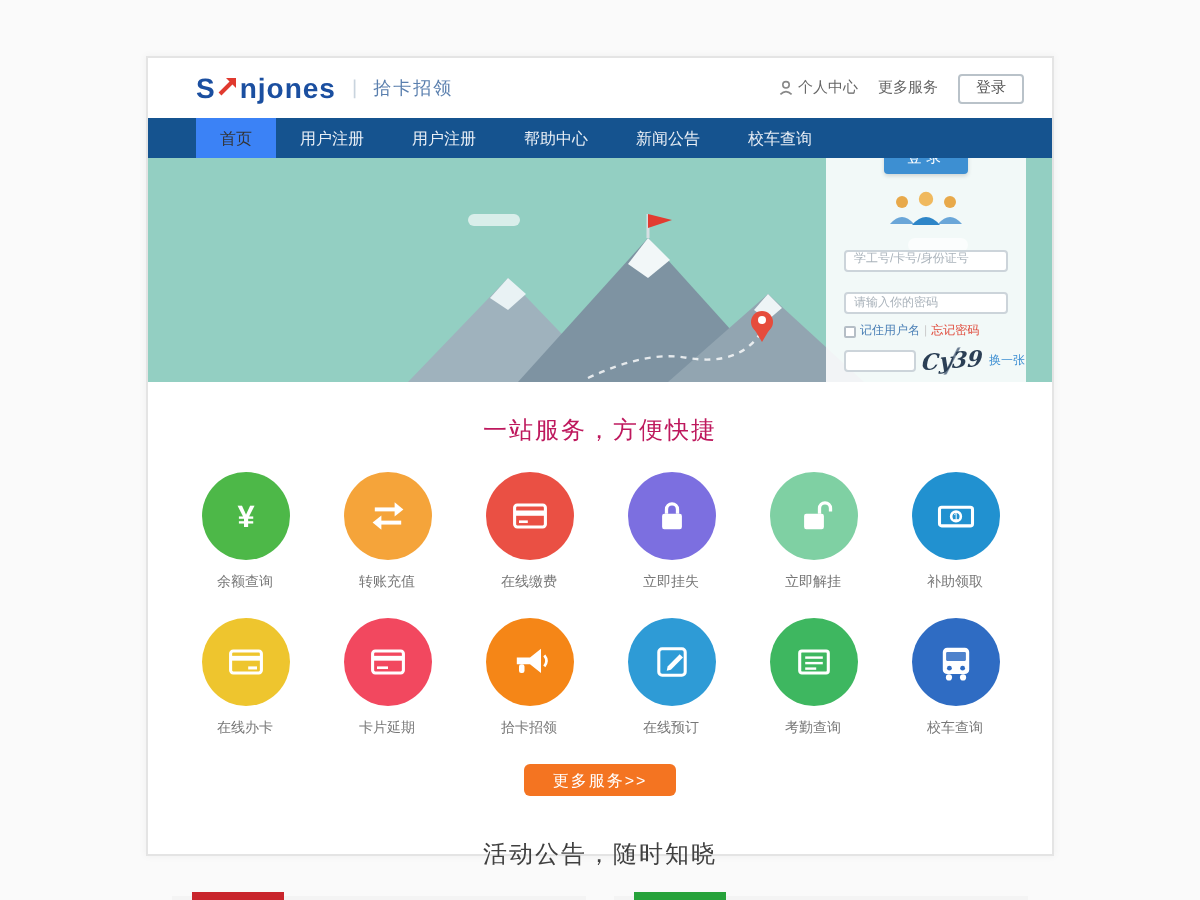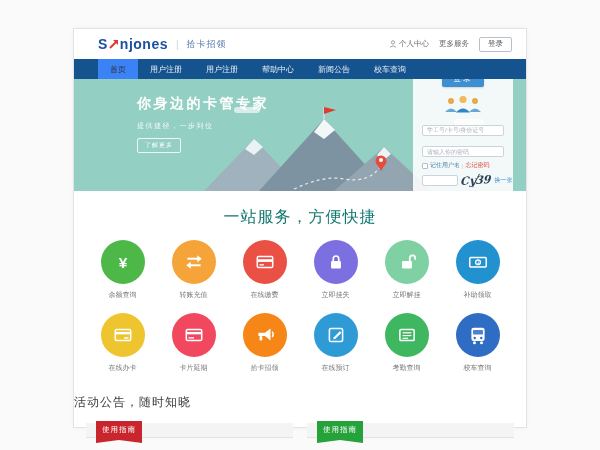--- a/index.html
+++ b/index.html
@@ -53,30 +53,30 @@
   .login-sep { color:#ccc; }
   .login-forgot { color:#e04a3a; cursor:pointer; }
   .captcha-row { display:flex; align-items:center; gap:3px; margin-bottom:6px; }
   .captcha-input { width:36px; height:11px; border:1px solid #ccd4da; border-radius:2px; background:#fff; }
   .captcha-img { font-family:"DejaVu Serif","Liberation Serif",serif; font-style:italic; font-weight:bold;
     font-size:11px; color:#2b3f55; transform:rotate(-4deg) skewX(-8deg); cursor:pointer;
     background:linear-gradient(115deg, transparent 47%, #6a7c90 49%, #6a7c90 51%, transparent 53%); }
   .captcha-refresh { font-size:6px; color:#3d8fd2; cursor:pointer; white-space:nowrap; }
 
   
-  .svc-title { text-align:center; font-size:16px; color:#0f766e; letter-spacing:1px; margin-top:16px; }
+  .svc-title { text-align:center; font-size:12px; color:#be185d; letter-spacing:1px; margin-top:16px; }
   .svc-grid { width:426px; margin:12px auto 0; display:grid; grid-template-columns:repeat(6,1fr); row-gap:13px; }
   .svc-cell { display:flex; flex-direction:column; align-items:center; cursor:pointer; }
   .svc-circle { width:44px; height:44px; border-radius:50%; display:flex; align-items:center; justify-content:center; }
   .svc-label { font-size:7px; color:#777; margin-top:6px; }
   .more-btn { display:block; width:76px; height:16px; margin:13px auto 0; background:#f47421; border:none;
     border-radius:3px; color:#fff; font-size:8px; letter-spacing:1px; cursor:pointer; }
 
   
-  .ann-title { font-size:12px; color:#404040; letter-spacing:1px; margin-top:21px; }
+  .ann-title { text-align:center; font-size:12px; color:#404040; letter-spacing:1px; margin-top:21px; }
   .ann-row { display:flex; gap:14px; padding:0 12px; margin-top:12px; }
   .ann-panel { flex:1; position:relative; }
   .ann-bar { height:15px; background:#f4f4f4; border-bottom:1px solid #e2e2e2; position:relative;
     display:flex; align-items:center; }
   .ribbon { position:absolute; top:-2px; left:10px; width:46px; height:19px; color:#fff; font-size:7.5px;
     letter-spacing:1px; text-align:center; line-height:17px; cursor:pointer; z-index:2; }
   .ribbon::after { content:""; position:absolute; left:0; top:19px; width:0; height:0;
     border-left:23px solid transparent; border-right:23px solid transparent; border-top:0; }
   .ribbon-red { background:#c9252c; }
   .ribbon-red::after { border-left-color:#c9252c; border-right-color:#c9252c; border-top:0;
@@ -123,25 +123,20 @@
     <div class="nav-item">用户注册</div>
     <div class="nav-item">用户注册</div>
     <div class="nav-item">帮助中心</div>
     <div class="nav-item">新闻公告</div>
     <div class="nav-item">校车查询</div>
   </div>
 
   <div class="hero">
     <div class="cloud c1"></div>
     <div class="cloud c2"></div>
-    <div class="hero-copy">
-      <div class="hero-title">你身边的卡管专家</div>
-      <div class="hero-sub">提供捷径，一步到位</div>
-      <span class="hero-btn">了解更多</span>
-    </div>
     <svg class="hero-art" width="250" height="86" viewBox="0 0 250 86">
       <polygon points="20,86 70,34 120,86" fill="#9fb2bd"></polygon>
       <polygon points="70,34 61,44 70,50 79,42" fill="#e9f2f4"></polygon>
       <polygon points="75,86 140,14 205,86" fill="#7e93a2"></polygon>
       <polygon points="140,14 130,27 140,34 151,25" fill="#f2f7f8"></polygon>
       <line x1="140" y1="14" x2="140" y2="2" stroke="#d6dfe3" stroke-width="1.5"></line>
       <polygon points="140,2 152,5 140,9" fill="#e23b30"></polygon>
       <polygon points="150,86 200,42 248,86" fill="#92a5b1"></polygon>
       <polygon points="200,42 193,50 200,55 207,49" fill="#eef4f6"></polygon>
       <path d="M110 84 Q140 70 160 74 Q185 78 196 62" fill="none" stroke="#fff" stroke-width="1.2" stroke-dasharray="3,3" opacity=".8"></path>
@@ -308,20 +303,21 @@
             <circle cx="7" cy="12.8" r="1.1" fill="#2f6cc3"></circle>
             <circle cx="13" cy="12.8" r="1.1" fill="#2f6cc3"></circle>
             <circle cx="6.8" cy="17" r="1.4" fill="#fff"></circle>
             <circle cx="13.2" cy="17" r="1.4" fill="#fff"></circle>
           </svg>
       </div>
       <div class="svc-label">校车查询</div>
     </div>
   </div>
 
+  <button class="more-btn">更多服务&gt;&gt;</button>
 
   <div class="ann-title">活动公告，随时知晓</div>
   <div class="ann-row">
     <div class="ann-panel">
       <div class="ann-bar">
         <div class="ribbon ribbon-red">使用指南</div>
 
       </div>
     </div>
     <div class="ann-panel">

